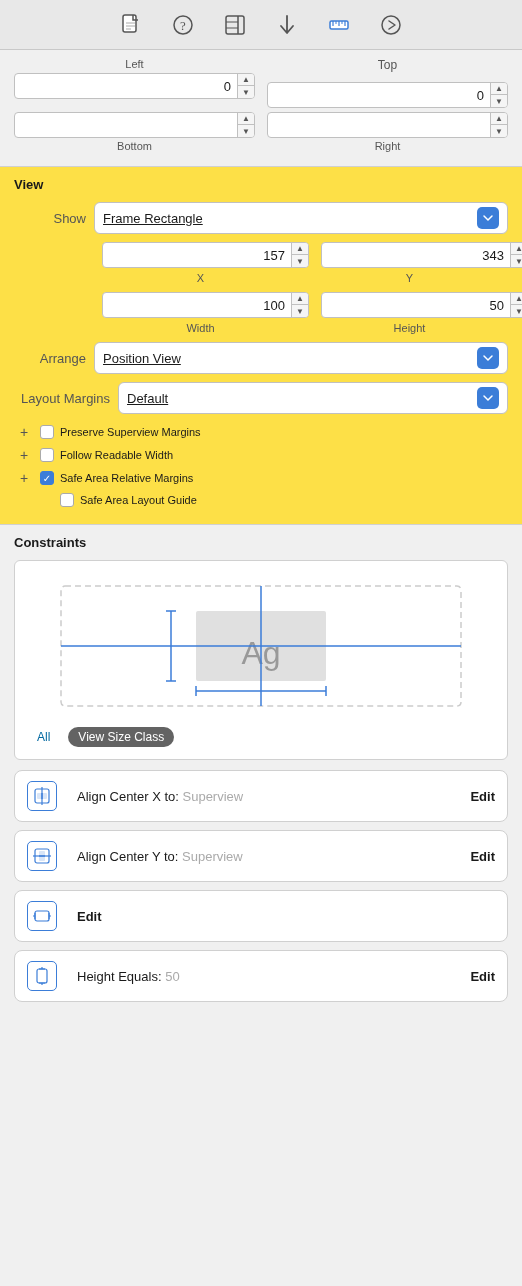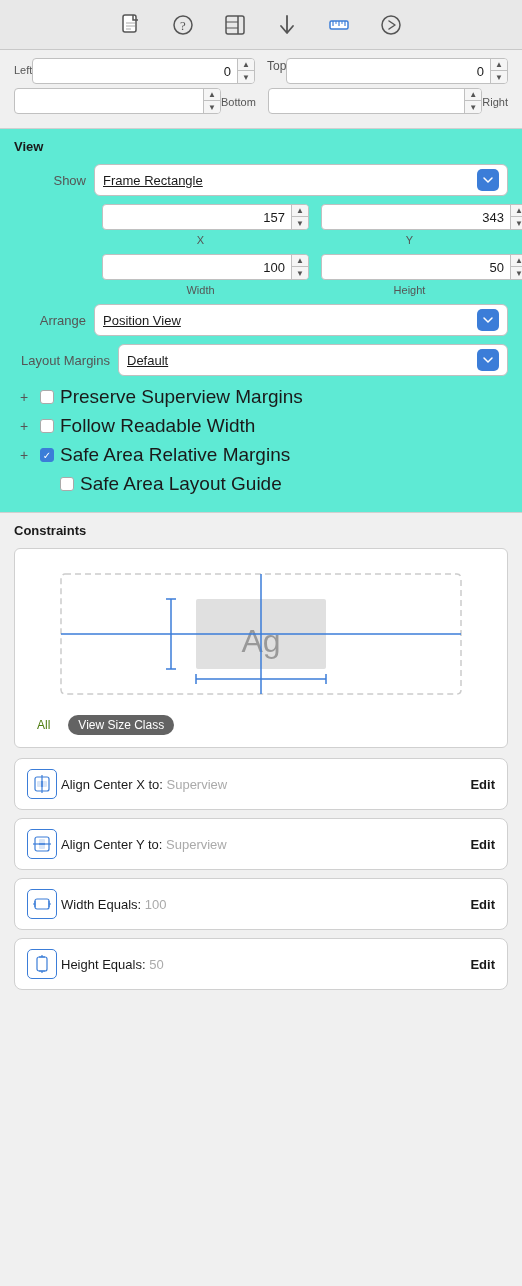--- a/index.html
+++ b/index.html
@@ -43,21 +43,21 @@
       padding: 8px 14px 10px;
     }
     .fields-row {
       display: flex;
       gap: 12px;
       margin-bottom: 4px;
     }
     .field-group {
       flex: 1;
       display: flex;
-      flex-direction: row;
+      flex-direction: column;
       align-items: center;
     }
     .field-label {
       font-size: 11px;
       color: #555;
       margin-top: 2px;
       text-align: center;
     }
     .stepper-input {
       display: flex;
@@ -103,21 +103,21 @@
 
     
     .divider {
       height: 1px;
       background: #d0d0d0;
       margin: 0;
     }
 
     
     .view-section {
-      background: #5eead4;
+      background: #fde047;
       padding: 10px 14px;
     }
     .section-title {
       font-weight: 700;
       font-size: 13px;
       margin-bottom: 10px;
       color: #1a1a1a;
     }
     .labeled-row {
       display: flex;
@@ -238,21 +238,21 @@
     .checkbox.checked {
       background: #3b7dd8;
       border-color: #3b7dd8;
     }
     .checkbox.checked::after {
       content: '✓';
       color: white;
       font-size: 10px;
     }
     .checkbox-label {
-      font-size: 19px;
+      font-size: 11px;
     }
     .no-plus {
       padding-left: 26px;
     }
 
     
     .constraints-section {
       background: #f0f0f0;
       padding: 10px 14px;
     }
@@ -284,37 +284,37 @@
       gap: 8px;
       padding: 6px 2px 2px;
     }
     .tab-btn {
       padding: 3px 10px;
       border-radius: 12px;
       border: none;
       background: transparent;
       font-size: 12px;
       cursor: pointer;
-      color: #4d7c0f;
+      color: #0369a1;
     }
     .tab-btn.active {
       background: #636363;
       color: white;
     }
 
     
     .constraint-item {
       display: flex;
       align-items: center;
       background: white;
       border: 1px solid #d0d0d0;
       border-radius: 8px;
       padding: 10px 12px;
       margin-bottom: 8px;
-      gap: 4px;
+      gap: 20px;
     }
     .constraint-icon {
       width: 30px;
       height: 30px;
       border: 1.5px solid #3b7dd8;
       border-radius: 5px;
       display: flex;
       align-items: center;
       justify-content: center;
       flex-shrink: 0;
@@ -621,23 +621,20 @@
   <div class="constraint-item">
     <div class="constraint-icon">
       <svg width="20" height="20" viewBox="0 0 20 20" fill="none">
         <rect x="3" y="5" width="14" height="10" rx="2" stroke="#3b7dd8" stroke-width="1.2"></rect>
         <line x1="1" y1="10" x2="3" y2="10" stroke="#3b7dd8" stroke-width="1.2"></line>
         <line x1="17" y1="10" x2="19" y2="10" stroke="#3b7dd8" stroke-width="1.2"></line>
         <line x1="3" y1="7" x2="3" y2="13" stroke="#3b7dd8" stroke-width="1.2"></line>
         <line x1="17" y1="7" x2="17" y2="13" stroke="#3b7dd8" stroke-width="1.2"></line>
       </svg>
     </div>
-    <div class="constraint-text">
-      <span class="label">Width Equals: </span><span class="value">100</span>
-    </div>
     <button class="edit-btn">Edit</button>
   </div>
 
   <div class="constraint-item">
     <div class="constraint-icon">
       <svg width="20" height="20" viewBox="0 0 20 20" fill="none">
         <rect x="5" y="3" width="10" height="14" rx="2" stroke="#3b7dd8" stroke-width="1.2"></rect>
         <line x1="10" y1="1" x2="10" y2="3" stroke="#3b7dd8" stroke-width="1.2"></line>
         <line x1="10" y1="17" x2="10" y2="19" stroke="#3b7dd8" stroke-width="1.2"></line>
         <line x1="7" y1="3" x2="13" y2="3" stroke="#3b7dd8" stroke-width="1.2"></line>

